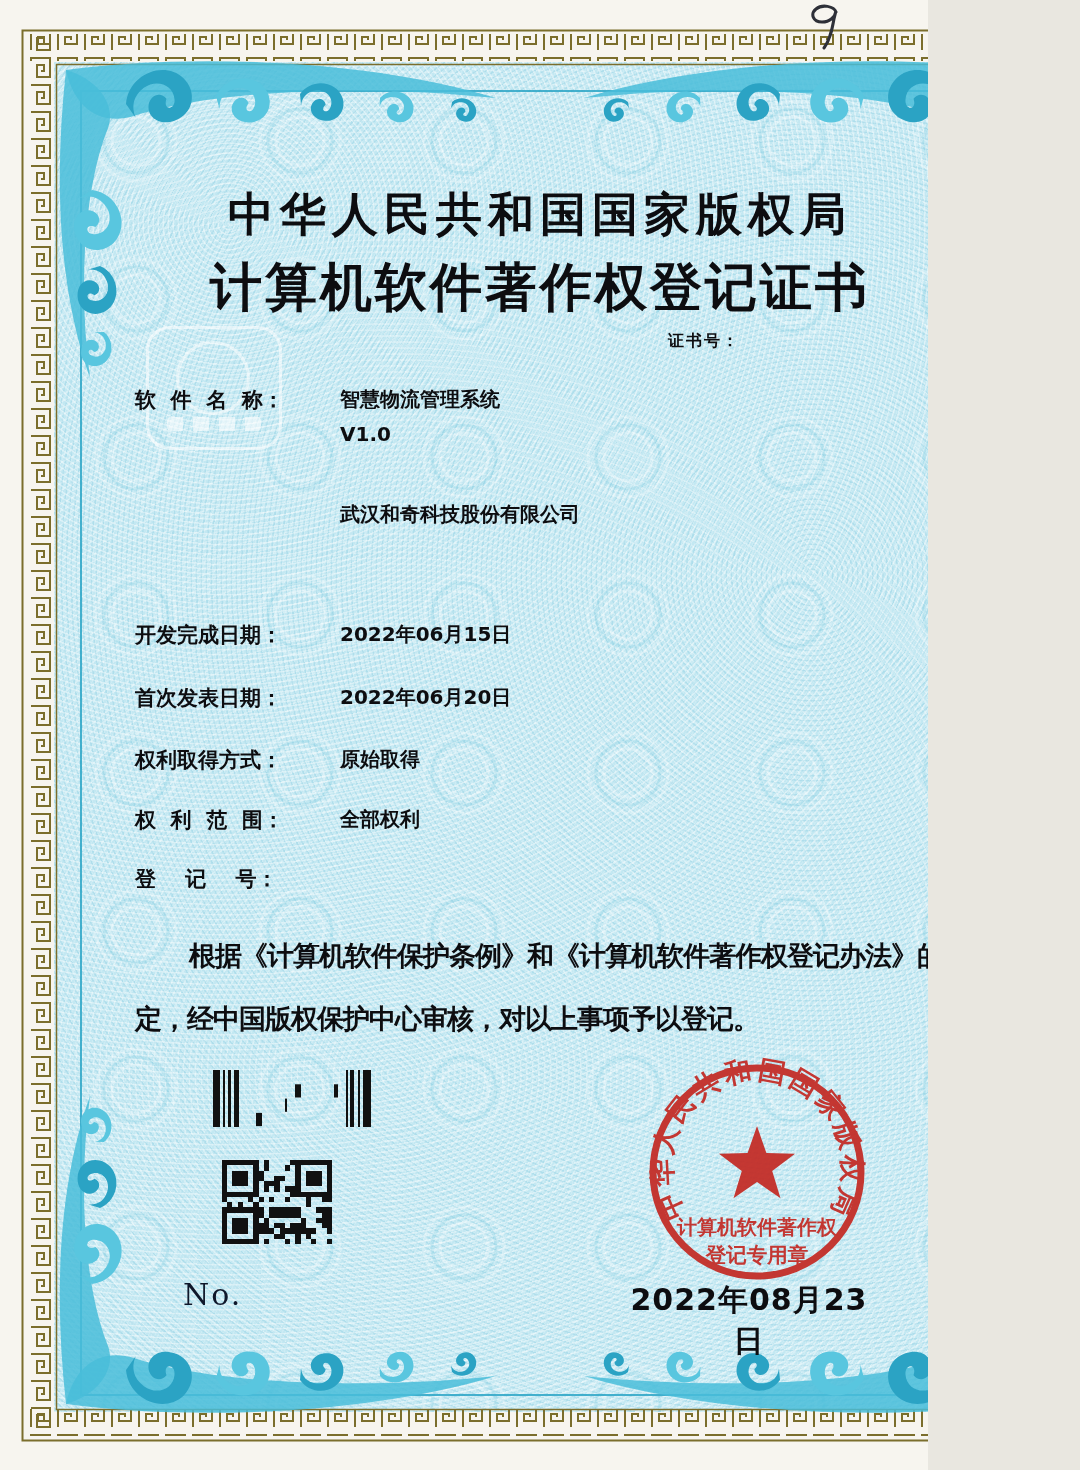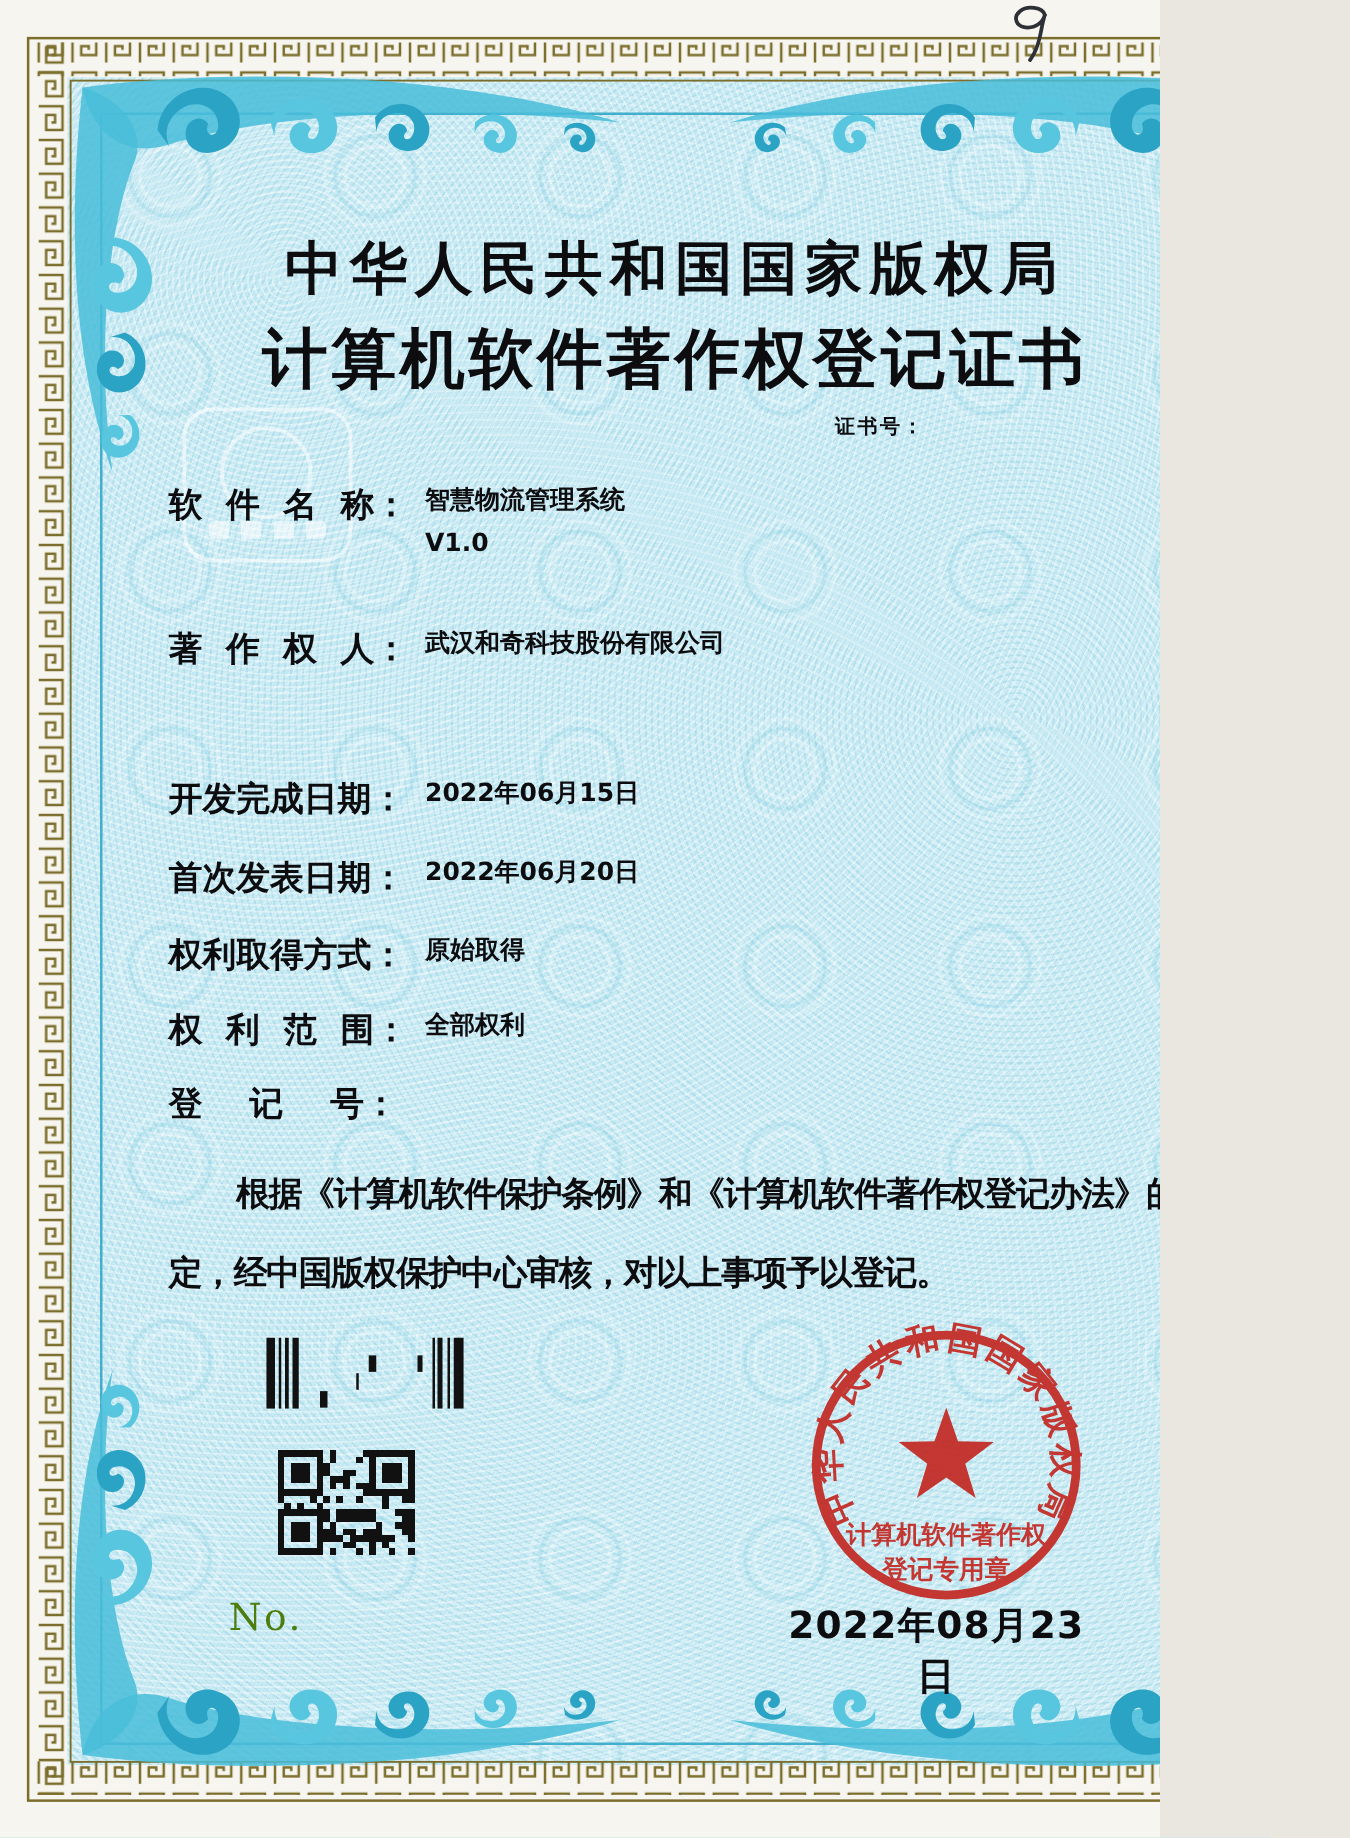--- a/index.html
+++ b/index.html
@@ -37,31 +37,31 @@
     border:3px solid rgba(255,255,255,.58);border-radius:50%;}
   .emboss .blobs{position:absolute;left:18px;top:88px;width:94px;height:14px;
     background:repeating-linear-gradient(90deg, rgba(255,255,255,.62) 0 16px, transparent 16px 26px);
     border-radius:4px;}
 
   .t{position:absolute;color:#0d0d10;font-weight:bold;}
   .authority{left:40px;top:184px;width:1000px;text-align:center;font-size:46px;letter-spacing:6px;}
   .cert-title{left:40px;top:253px;width:1000px;text-align:center;font-size:52px;letter-spacing:3px;}
   .cert-no{left:668px;top:331px;font-size:16px;letter-spacing:2px;}
 
-  .row-label{left:135px;font-size:27px;white-space:pre;}
+  .row-label{left:135px;font-size:21px;white-space:pre;}
   .row-value{left:340px;font-size:20px;white-space:pre;}
   .y-r1{top:386px;} .y-r1b{top:422px;} .y-r2{top:501px;}
   .y-r3{top:621px;} .y-r4{top:684px;} .y-r5{top:746px;}
   .y-r6{top:806px;} .y-r7{top:865px;}
 
   .statement{left:135px;top:924px;width:850px;font-size:27px;line-height:63px;
     letter-spacing:-1px;text-indent:54px;text-align:left;}
 
   .serial{position:absolute;left:183px;top:1277px;font-family:"DejaVu Serif",serif;
-    font-size:30px;color:#4d7c0f;letter-spacing:2px;}
+    font-size:30px;color:#0f172a;letter-spacing:2px;}
   .issue-date{left:624px;top:1280px;width:250px;text-align:center;font-size:30px;letter-spacing:1px;}
 
   svg.barcode{position:absolute;left:213px;top:1070px;}
   svg.qr{position:absolute;left:222px;top:1160px;}
   svg.seal{position:absolute;left:627px;top:1042px;opacity:.93;}
   svg.penmark{position:absolute;left:798px;top:2px;}
 </style>
 </head>
 <body>
 
@@ -118,21 +118,20 @@
   </div>
 
   <div class="t authority">中华人民共和国国家版权局</div>
   <div class="t cert-title">计算机软件著作权登记证书</div>
   <div class="t cert-no">证书号：</div>
 
   <div class="t row-label y-r1">软  件  名  称：</div>
   <div class="t row-value y-r1">智慧物流管理系统</div>
   <div class="t row-value y-r1b">V1.0</div>
 
-  <div class="t row-label y-r2">著  作  权  人：</div>
   <div class="t row-value y-r2">武汉和奇科技股份有限公司</div>
 
   <div class="t row-label y-r3">开发完成日期：</div>
   <div class="t row-value y-r3">2022年06月15日</div>
 
   <div class="t row-label y-r4">首次发表日期：</div>
   <div class="t row-value y-r4">2022年06月20日</div>
 
   <div class="t row-label y-r5">权利取得方式：</div>
   <div class="t row-value y-r5">原始取得</div>

